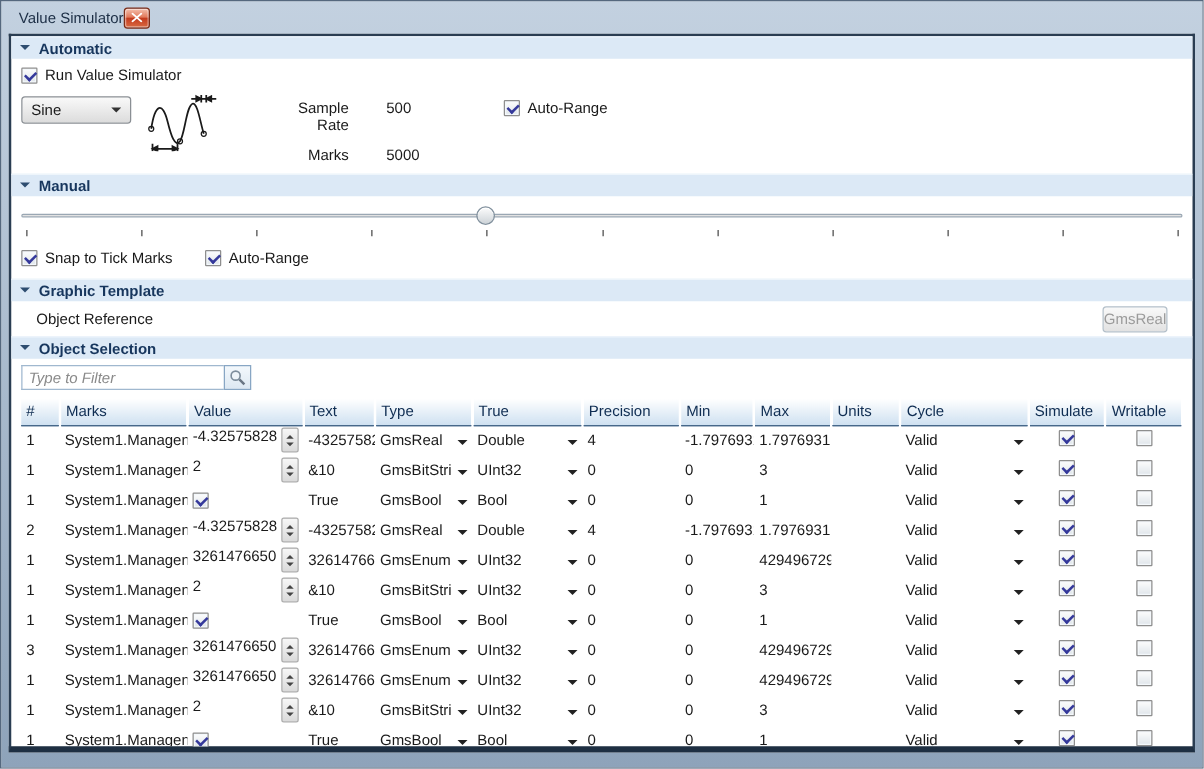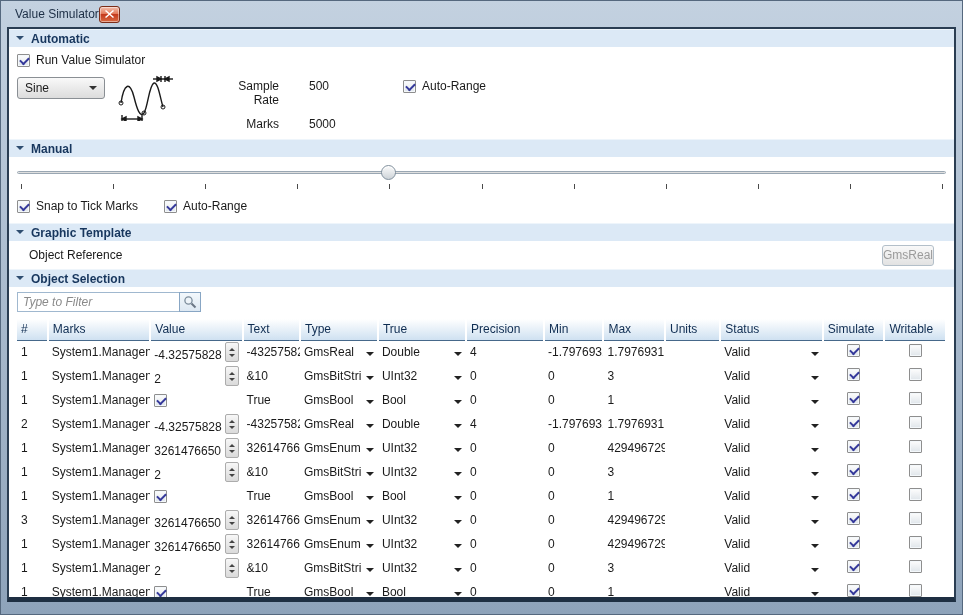--- a/index.html
+++ b/index.html
@@ -42,21 +42,21 @@
 
   .filter-row { display:flex; padding:5px 8px 3px 8px; }
   .filter-input { width:162px; height:20px; border:1px solid #a0b8cf; border-right:none; padding:0 5px; font-family:"Liberation Sans",sans-serif; font-size:12px; font-style:italic; color:#0369a1; }
   .filter-input::placeholder { font-style:italic; color:#8a8a8a; }
   .search-btn { width:22px; height:20px; border:1px solid #88a6c4; background:linear-gradient(#f3f8fc,#dde8f2); display:flex; align-items:center; justify-content:center; cursor:pointer; }
 
   table { border-collapse:collapse; table-layout:fixed; margin:4px 0 0 8px; width:930px; }
   th { background:linear-gradient(#ffffff,#cfe1f1); border-right:2px solid #fff; height:21px; text-align:left; padding:0 4px; font-weight:normal; color:#0f2d52; overflow:hidden; white-space:nowrap; }
   thead tr { border-bottom:1px solid #46688a; }
   td { height:24px; padding:0 4px; overflow:hidden; white-space:nowrap; vertical-align:middle; }
-  .valcell { display:flex; align-items:flex-end; justify-content:space-between; }
+  .valcell { display:flex; align-items:flex-start; justify-content:space-between; }
   .valcell .vtxt { overflow:hidden; white-space:nowrap; }
   .spin { width:14px; height:20px; border:1px solid #acacac; border-radius:2px; background:linear-gradient(#f7f7f7,#dadada); display:flex; flex-direction:column; align-items:center; justify-content:center; gap:3px; flex:none; cursor:pointer; }
   .spin i { display:block; width:0; height:0; border:3px solid transparent; }
   .spin .up { border-bottom-color:#444; margin-top:-2px; }
   .spin .dn { border-top-color:#444; margin-bottom:-2px; }
   .ddcell { display:flex; align-items:center; justify-content:space-between; }
   .arr { width:0; height:0; border:4px solid transparent; border-top-color:#222; margin-top:7px; flex:none; cursor:pointer; }
   .ctr { text-align:center; }
 </style>
 </head>
@@ -196,21 +196,21 @@
           <th>#</th>
           <th>Marks</th>
           <th>Value</th>
           <th>Text</th>
           <th>Type</th>
           <th>True</th>
           <th>Precision</th>
           <th>Min</th>
           <th>Max</th>
           <th>Units</th>
-          <th>Status</th>
+          <th>Cycle</th>
           <th>Simulate</th>
           <th>Writable</th>
         </tr>
       </thead>
       <tbody id="tbody">
   <tr>
     <td>1</td>
     <td>System1.Managen</td>
     <td>
       <div class="valcell">

